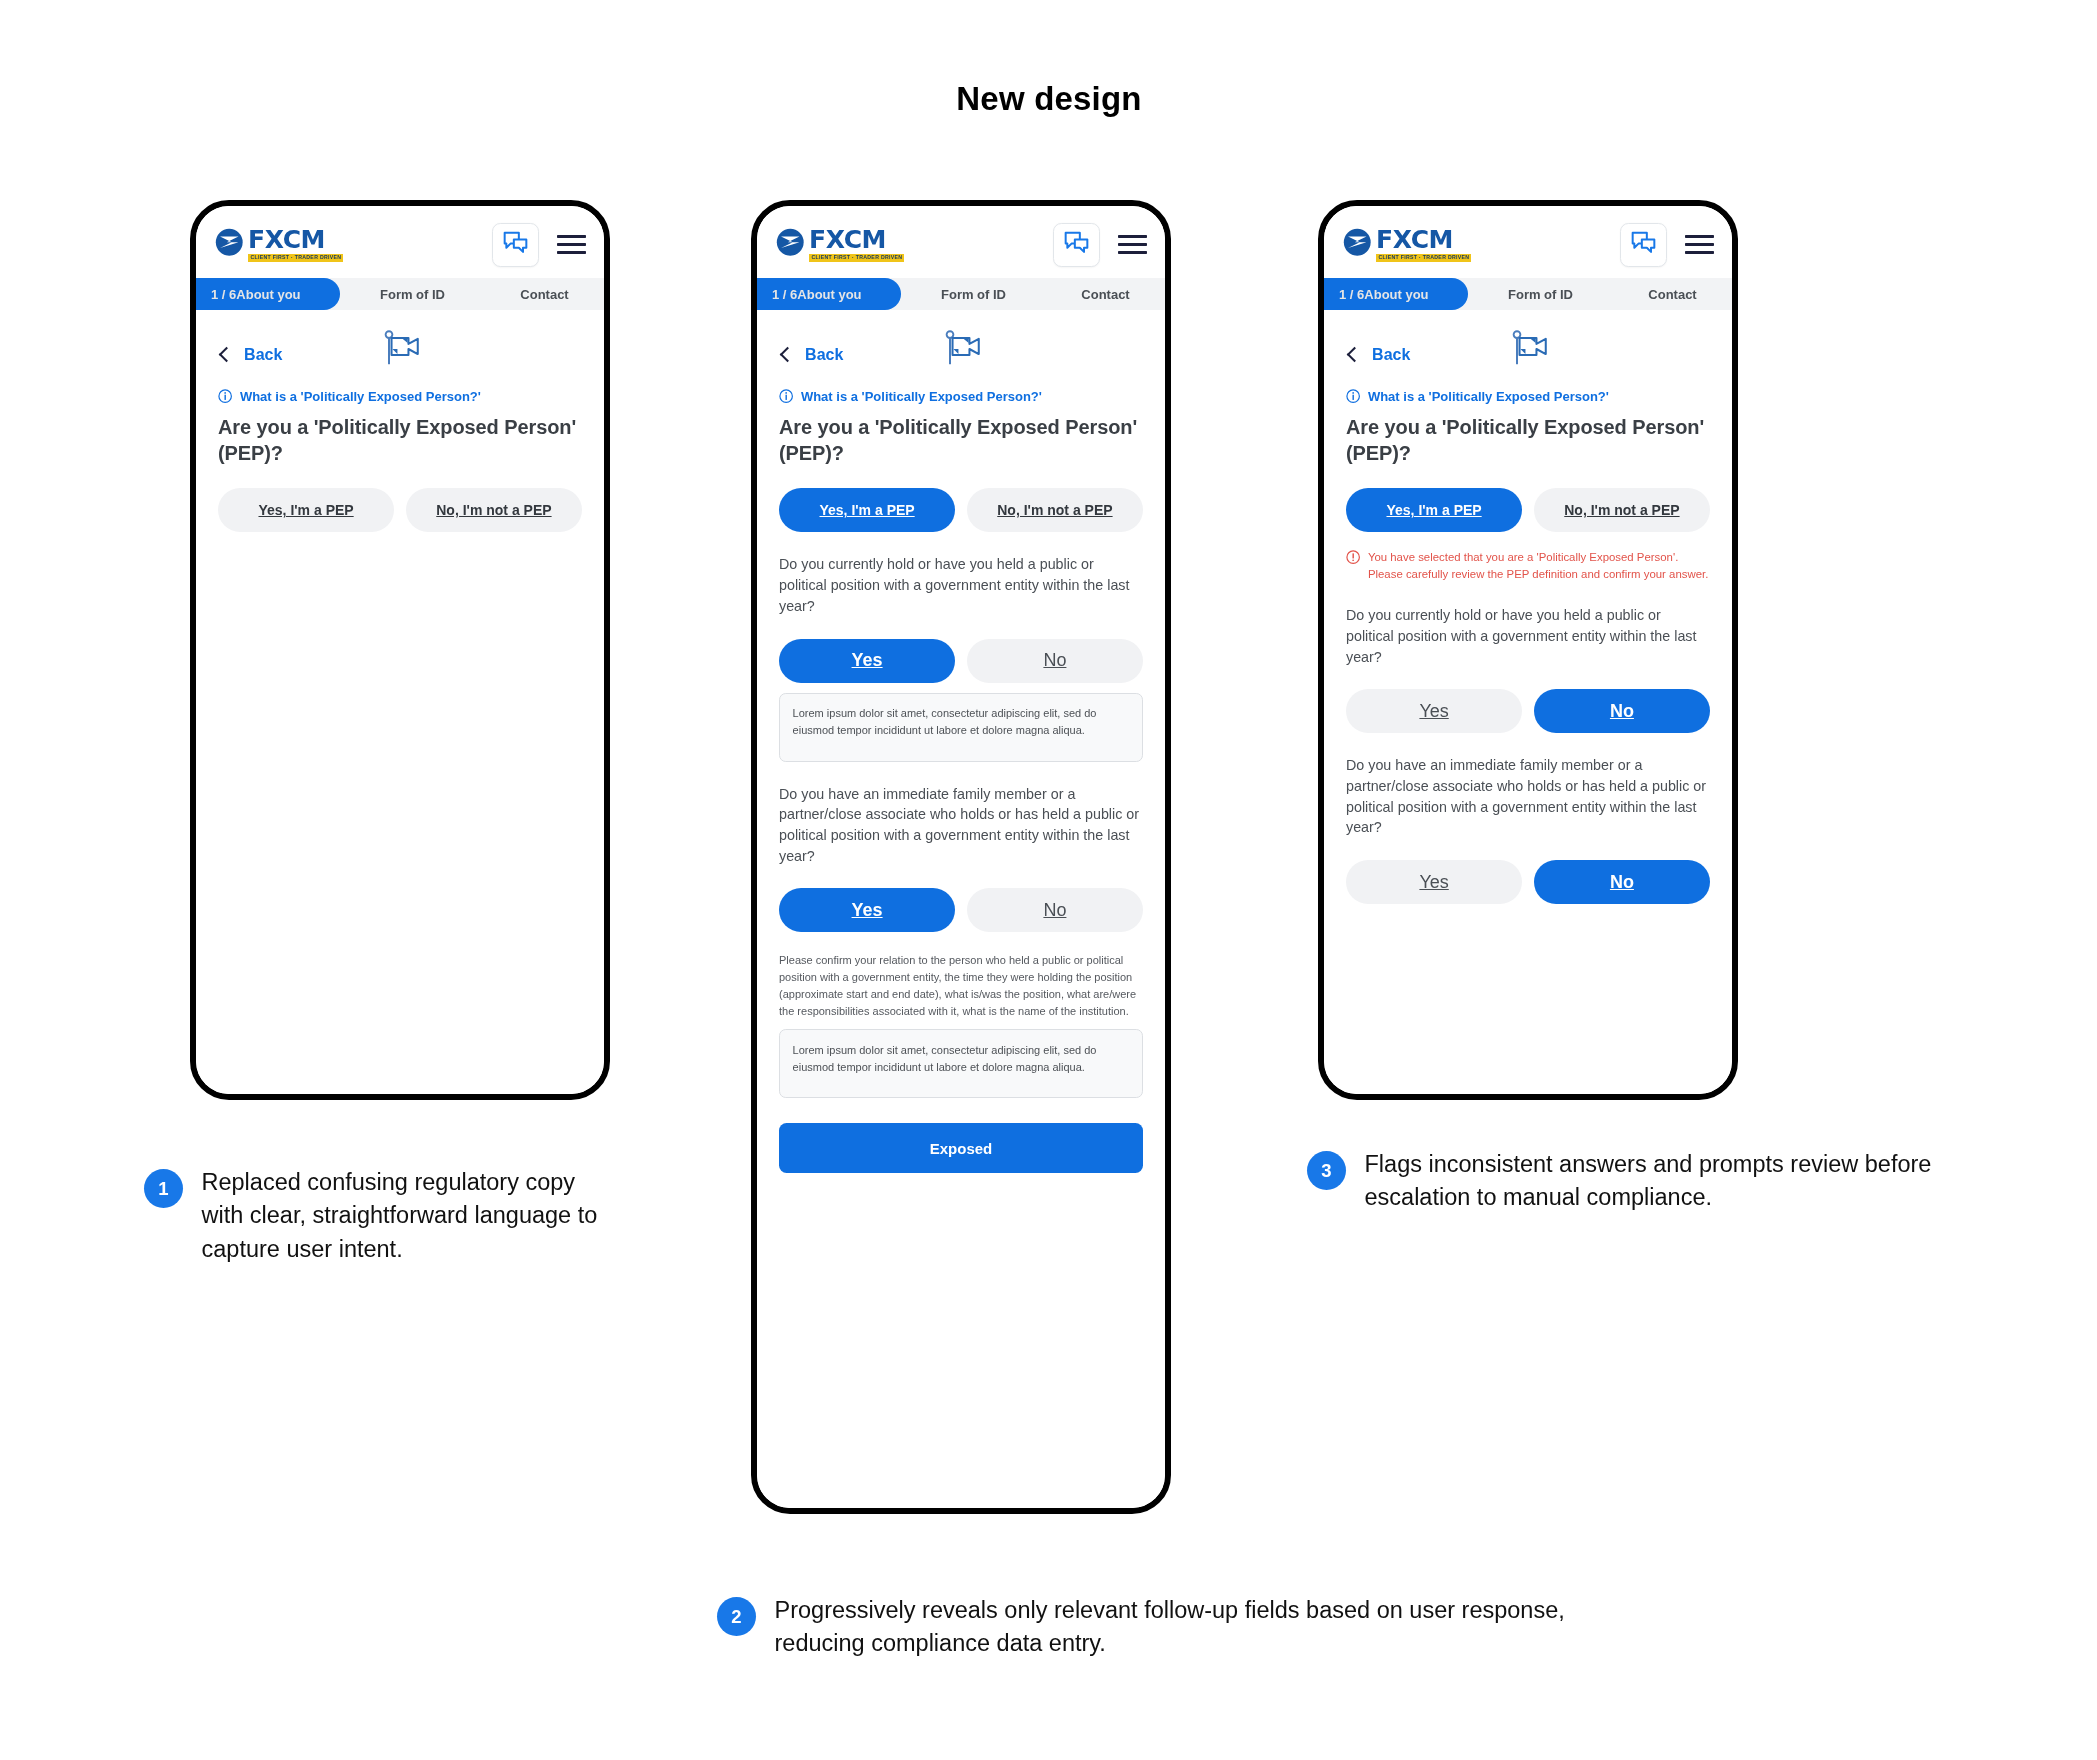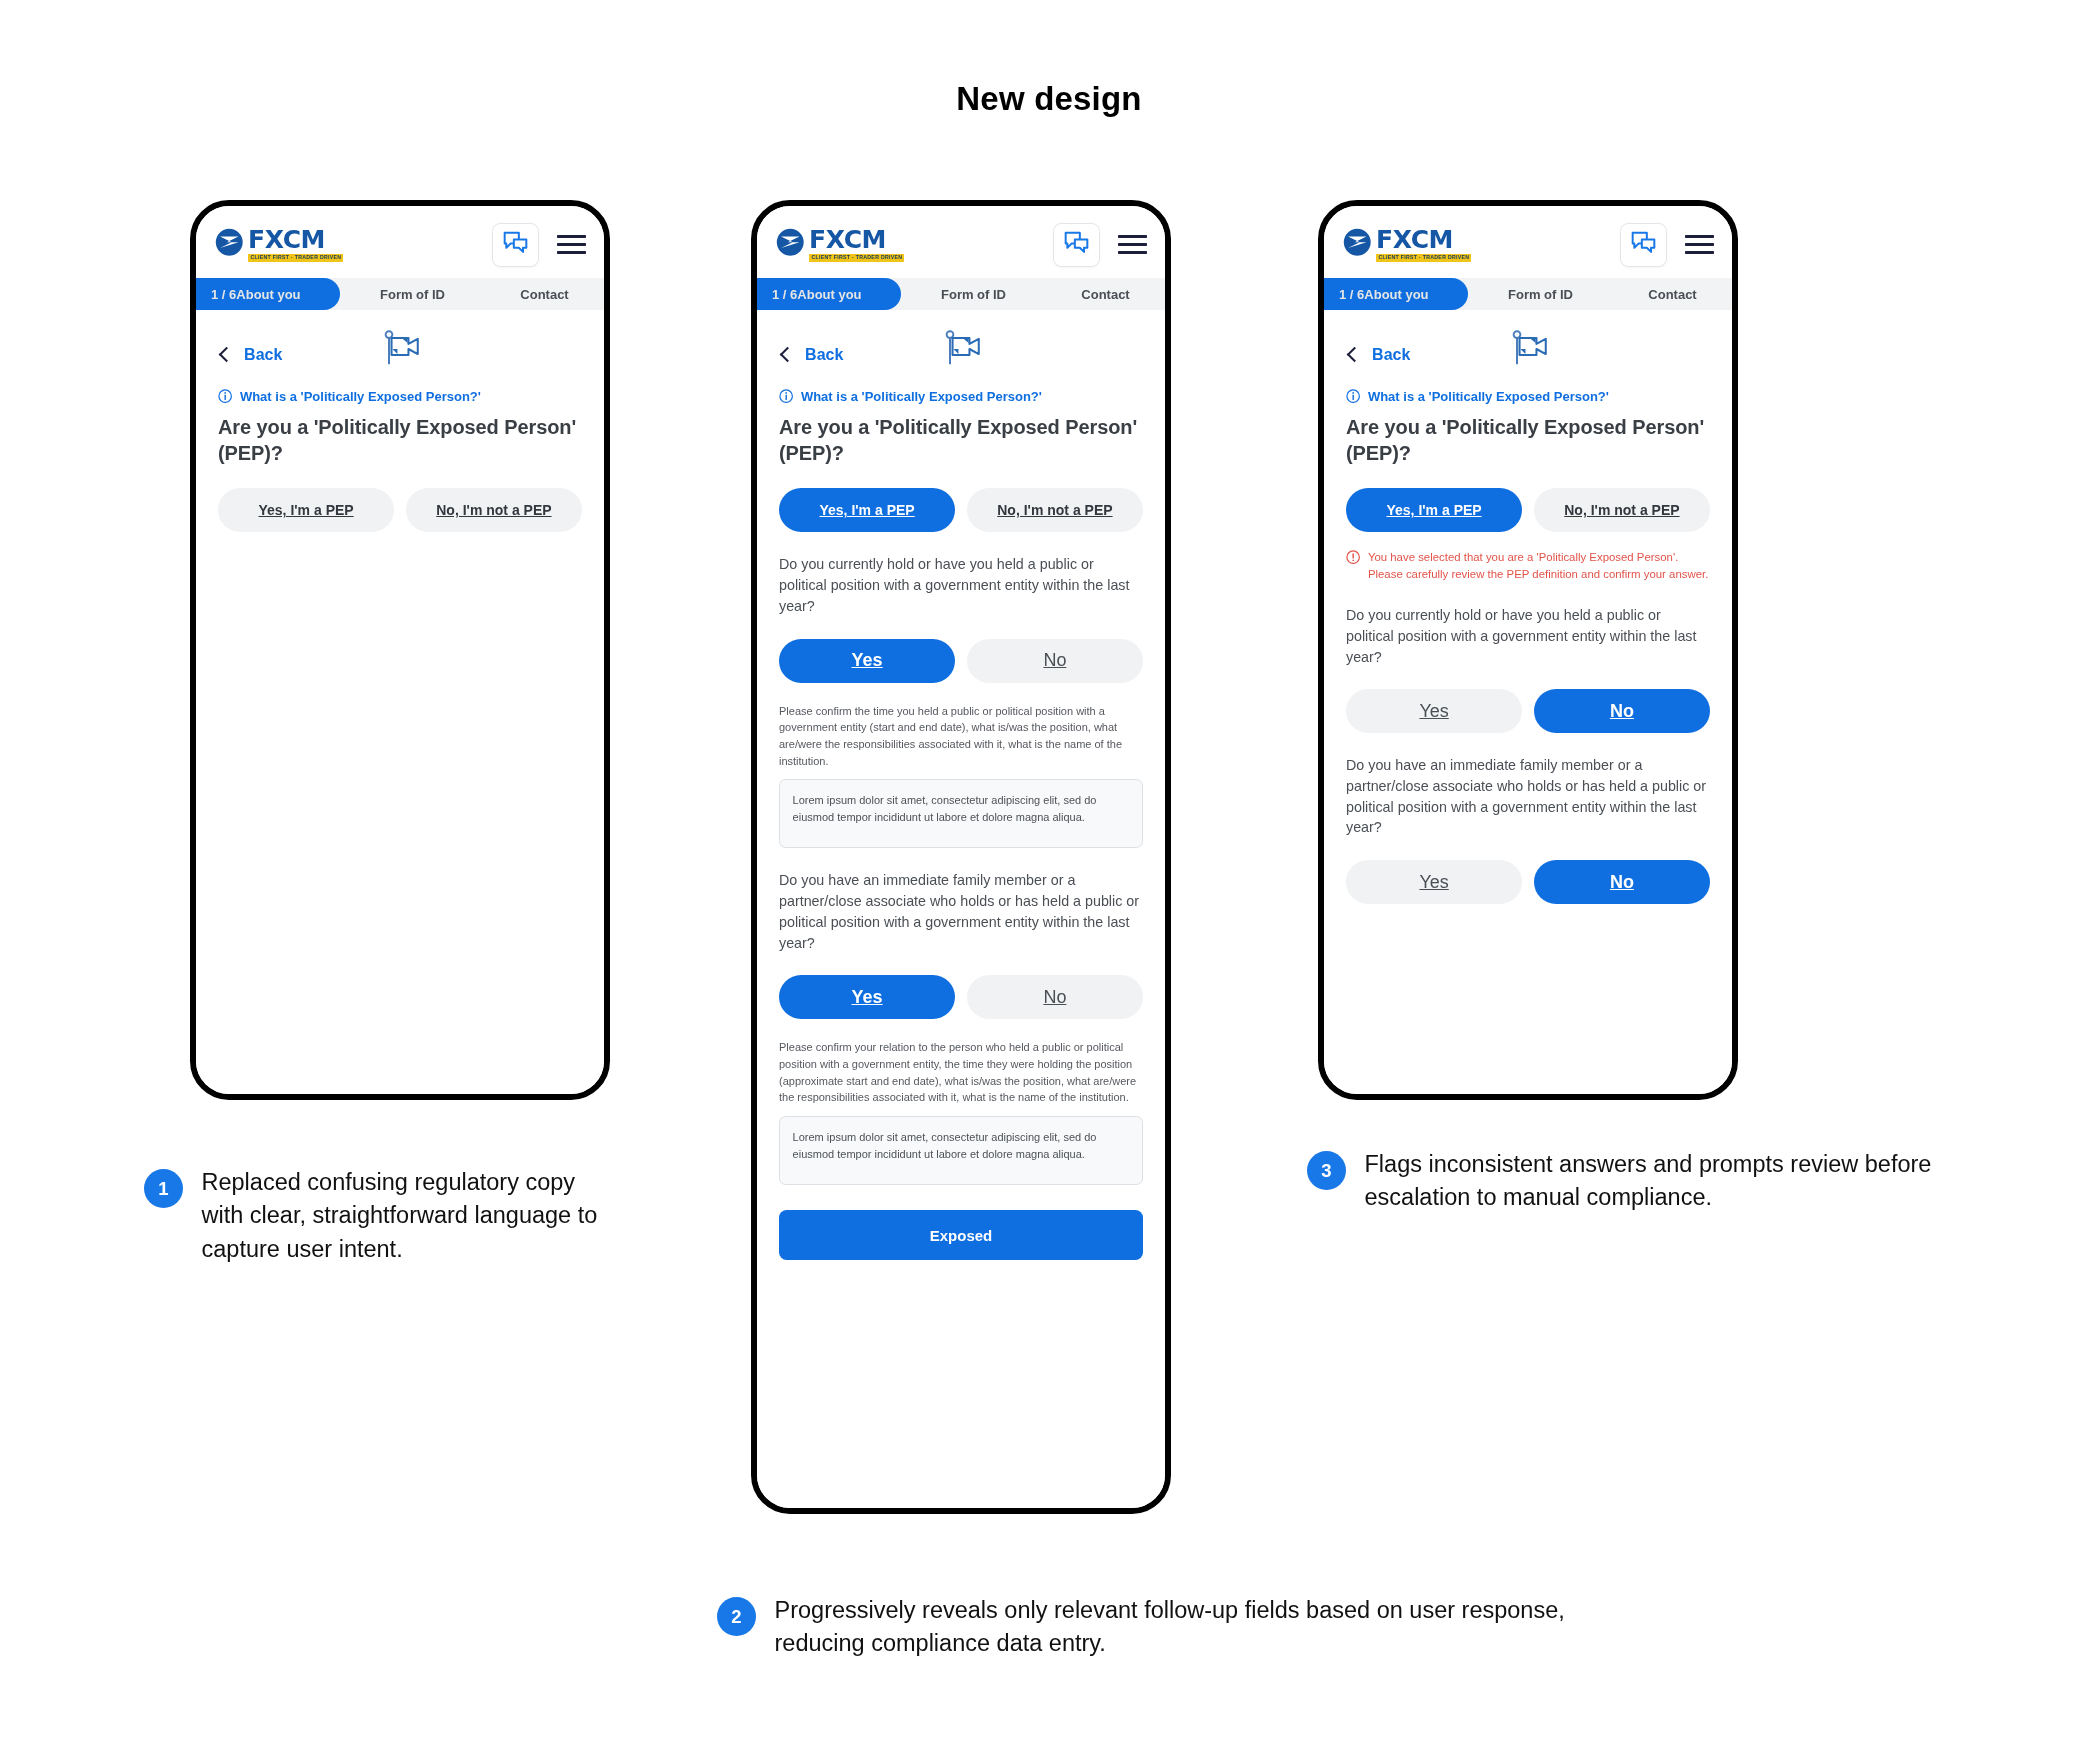--- a/index.html
+++ b/index.html
@@ -35,21 +35,21 @@
   }
   #phone1 { left: 190px;  top: 200px;  width: 420px;  height: 900px; }
   #phone2 { left: 751px;  top: 200px;  width: 420px;  height: 1314px; }
   #phone3 { left: 1318px; top: 200px;  width: 420px;  height: 900px; }
 
   .screen {
     position: absolute;
     inset: 0;
     background: #ffffff;
     overflow: hidden;
-    border-radius: 14px;
+    border-radius: 32px;
   }
 
   
   .app-header {
     display: flex; align-items: center;
     justify-content: space-between;
     padding: 15px 18.5px 10px 18.5px;
     height: 72px;
   }
   .logo {
@@ -444,21 +444,20 @@
         <button class="pill selected">Yes, I'm a PEP</button>
         <button class="pill">No, I'm not a PEP</button>
       </div>
 
       <div class="q-text">Do you currently hold or have you held a public or political position with a government entity within the last year?</div>
       <div class="pill-row">
         <button class="pill plain selected">Yes</button>
         <button class="pill plain">No</button>
       </div>
 
-      <div class="hint-text">Please confirm the time you held a public or political position with a government entity (start and end date), what is/was the position, what are/were the responsibilities associated with it, what is the name of the institution.</div>
       <div class="textarea-box">Lorem ipsum dolor sit amet, consectetur adipiscing elit, sed do eiusmod tempor incididunt ut labore et dolore magna aliqua.</div>
 
       <div class="q-text">Do you have an immediate family member or a partner/close associate who holds or has held a public or political position with a government entity within the last year?</div>
       <div class="pill-row">
         <button class="pill plain selected">Yes</button>
         <button class="pill plain">No</button>
       </div>
 
       <div class="hint-text">Please confirm your relation to the person who held a public or political position with a government entity, the time they were holding the position (approximate start and end date), what is/was the position, what are/were the responsibilities associated with it, what is the name of the institution.</div>
       <div class="textarea-box">Lorem ipsum dolor sit amet, consectetur adipiscing elit, sed do eiusmod tempor incididunt ut labore et dolore magna aliqua.</div>

